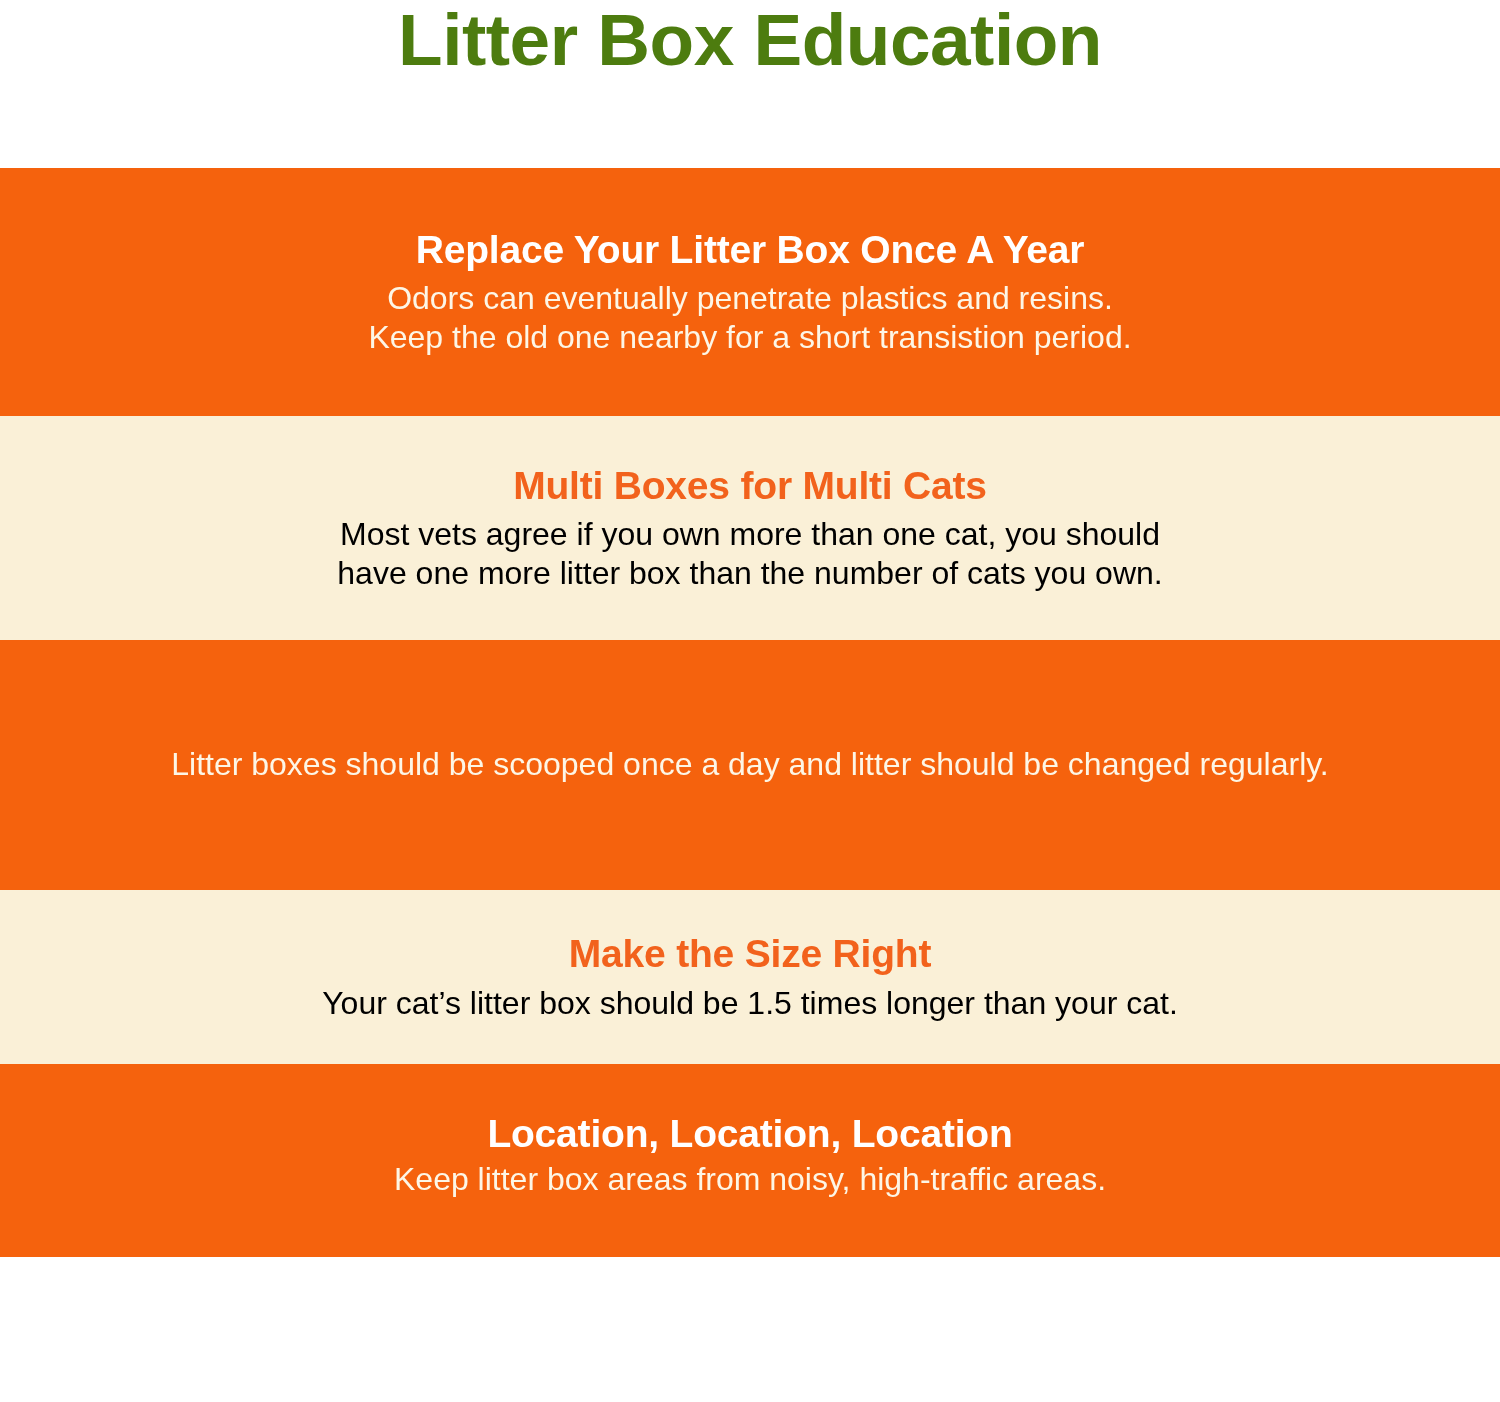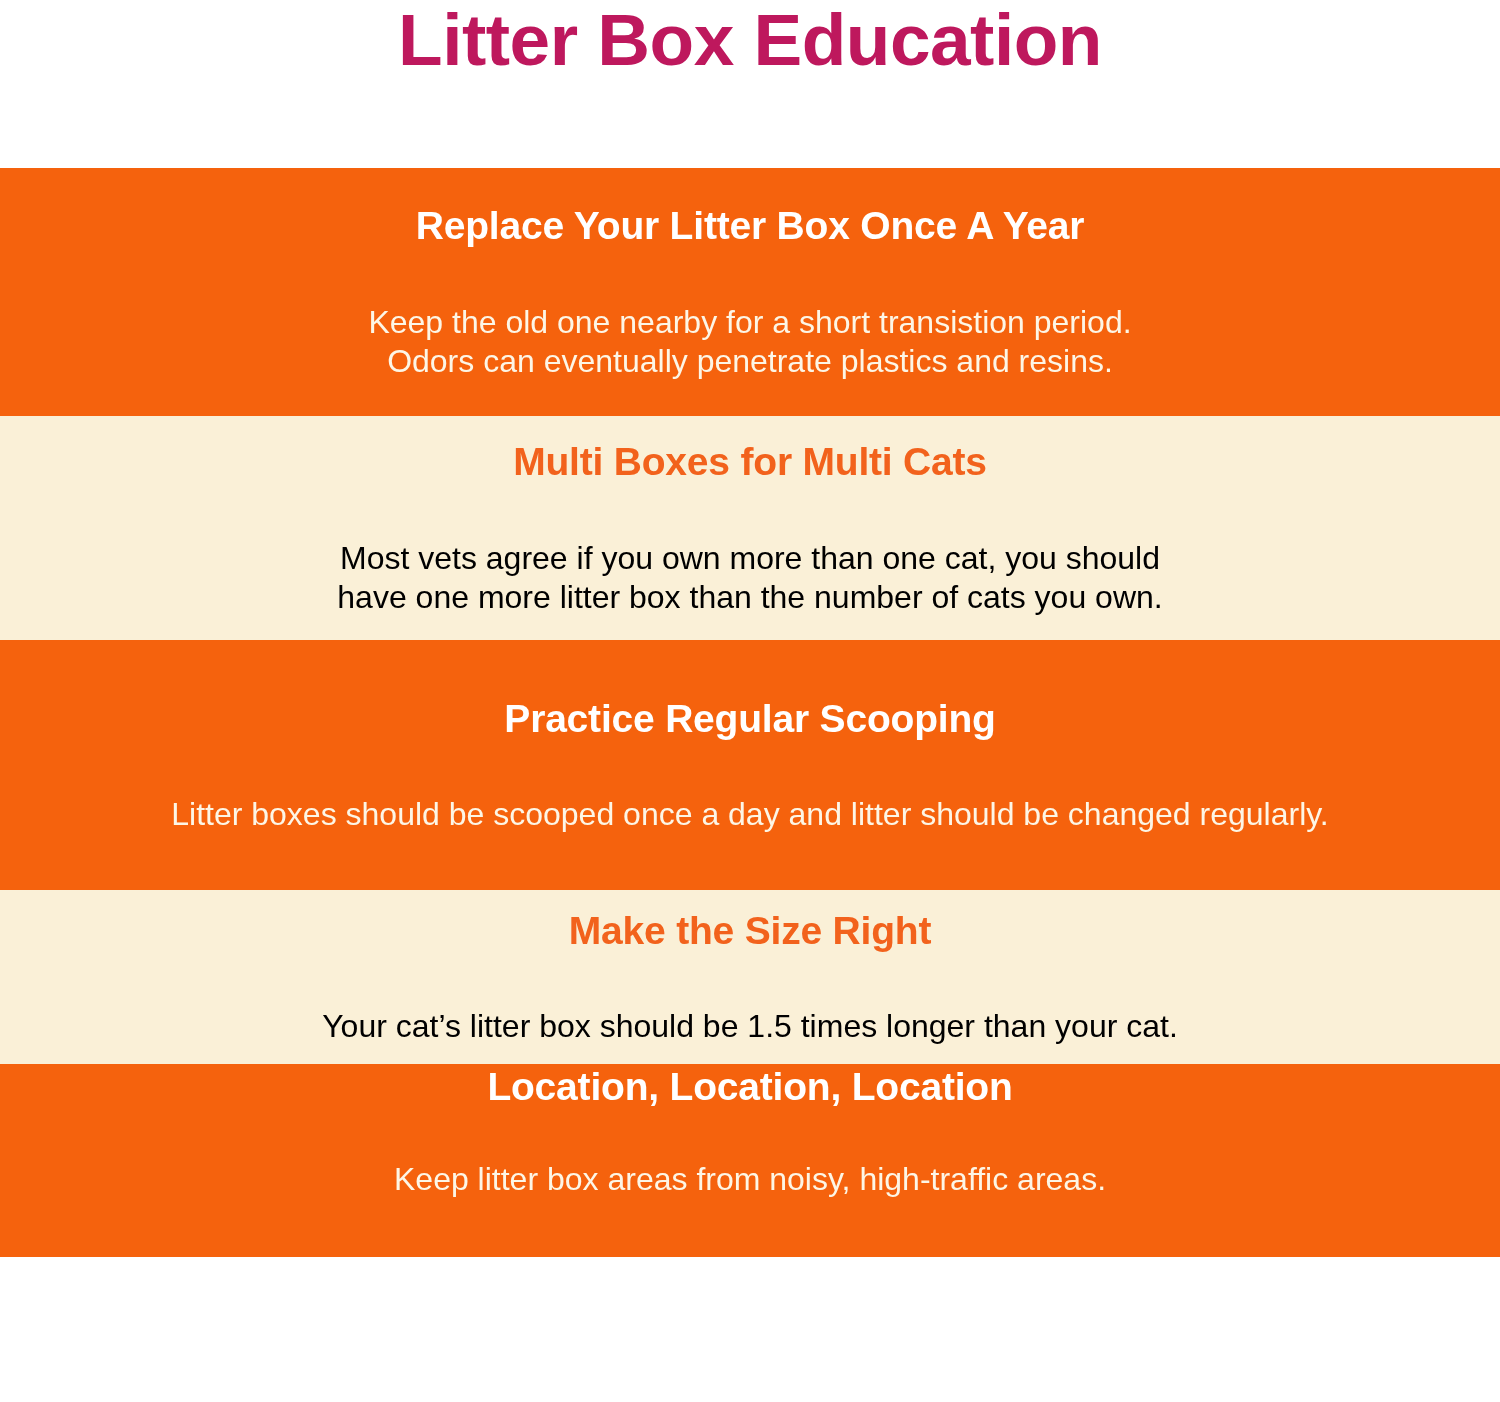--- a/index.html
+++ b/index.html
@@ -25,37 +25,36 @@
     height: 168px;
     background: #ffffff;
     display: flex;
     align-items: flex-start;
     justify-content: center;
     box-sizing: border-box;
   }
   .main-title {
     font-size: 73px;
     font-weight: bold;
-    color: #be185d;
+    color: #4d7c0f;
     letter-spacing: -0.5px;
     line-height: 1.05;
     margin: 0;
     padding-top: 2px;
     white-space: nowrap;
   }
   .band {
     width: 100%;
     box-sizing: border-box;
     display: flex;
     flex-direction: column;
     justify-content: center;
     align-items: center;
     text-align: center;
     padding: 14px 24px;
-    gap: 47px;
   }
   .band-orange {
     background: #F5620D;
   }
   .band-cream {
     background: #FAF0D7;
   }
   .band h2 {
     margin: 0 0 4px 0;
     font-weight: bold;
@@ -92,35 +91,34 @@
 
 <div class="infographic">
 
   <div class="title-area">
     <h1 class="main-title">Litter Box Education</h1>
   </div>
 
   <section class="band band-orange band-1">
     <h2>Replace Your Litter Box Once A Year</h2>
     <p>
+      <span class="line">Odors can eventually penetrate plastics and resins.</span>
       <span class="line">Keep the old one nearby for a short transistion period.</span>
-      <span class="line">Odors can eventually penetrate plastics and resins.</span>
     </p>
   </section>
 
   <section class="band band-cream band-2">
     <h2>Multi Boxes for Multi Cats</h2>
     <p>
       <span class="line">Most vets agree if you own more than one cat, you should</span>
       <span class="line">have one more litter box than the number of cats you own.</span>
     </p>
   </section>
 
   <section class="band band-orange band-3">
-    <h2>Practice Regular Scooping</h2>
     <p>
       <span class="line">Litter boxes should be scooped once a day and litter should be changed regularly.</span>
     </p>
   </section>
 
   <section class="band band-cream band-4">
     <h2>Make the Size Right</h2>
     <p>
       <span class="line">Your cat’s litter box should be 1.5 times longer than your cat.</span>
     </p>

